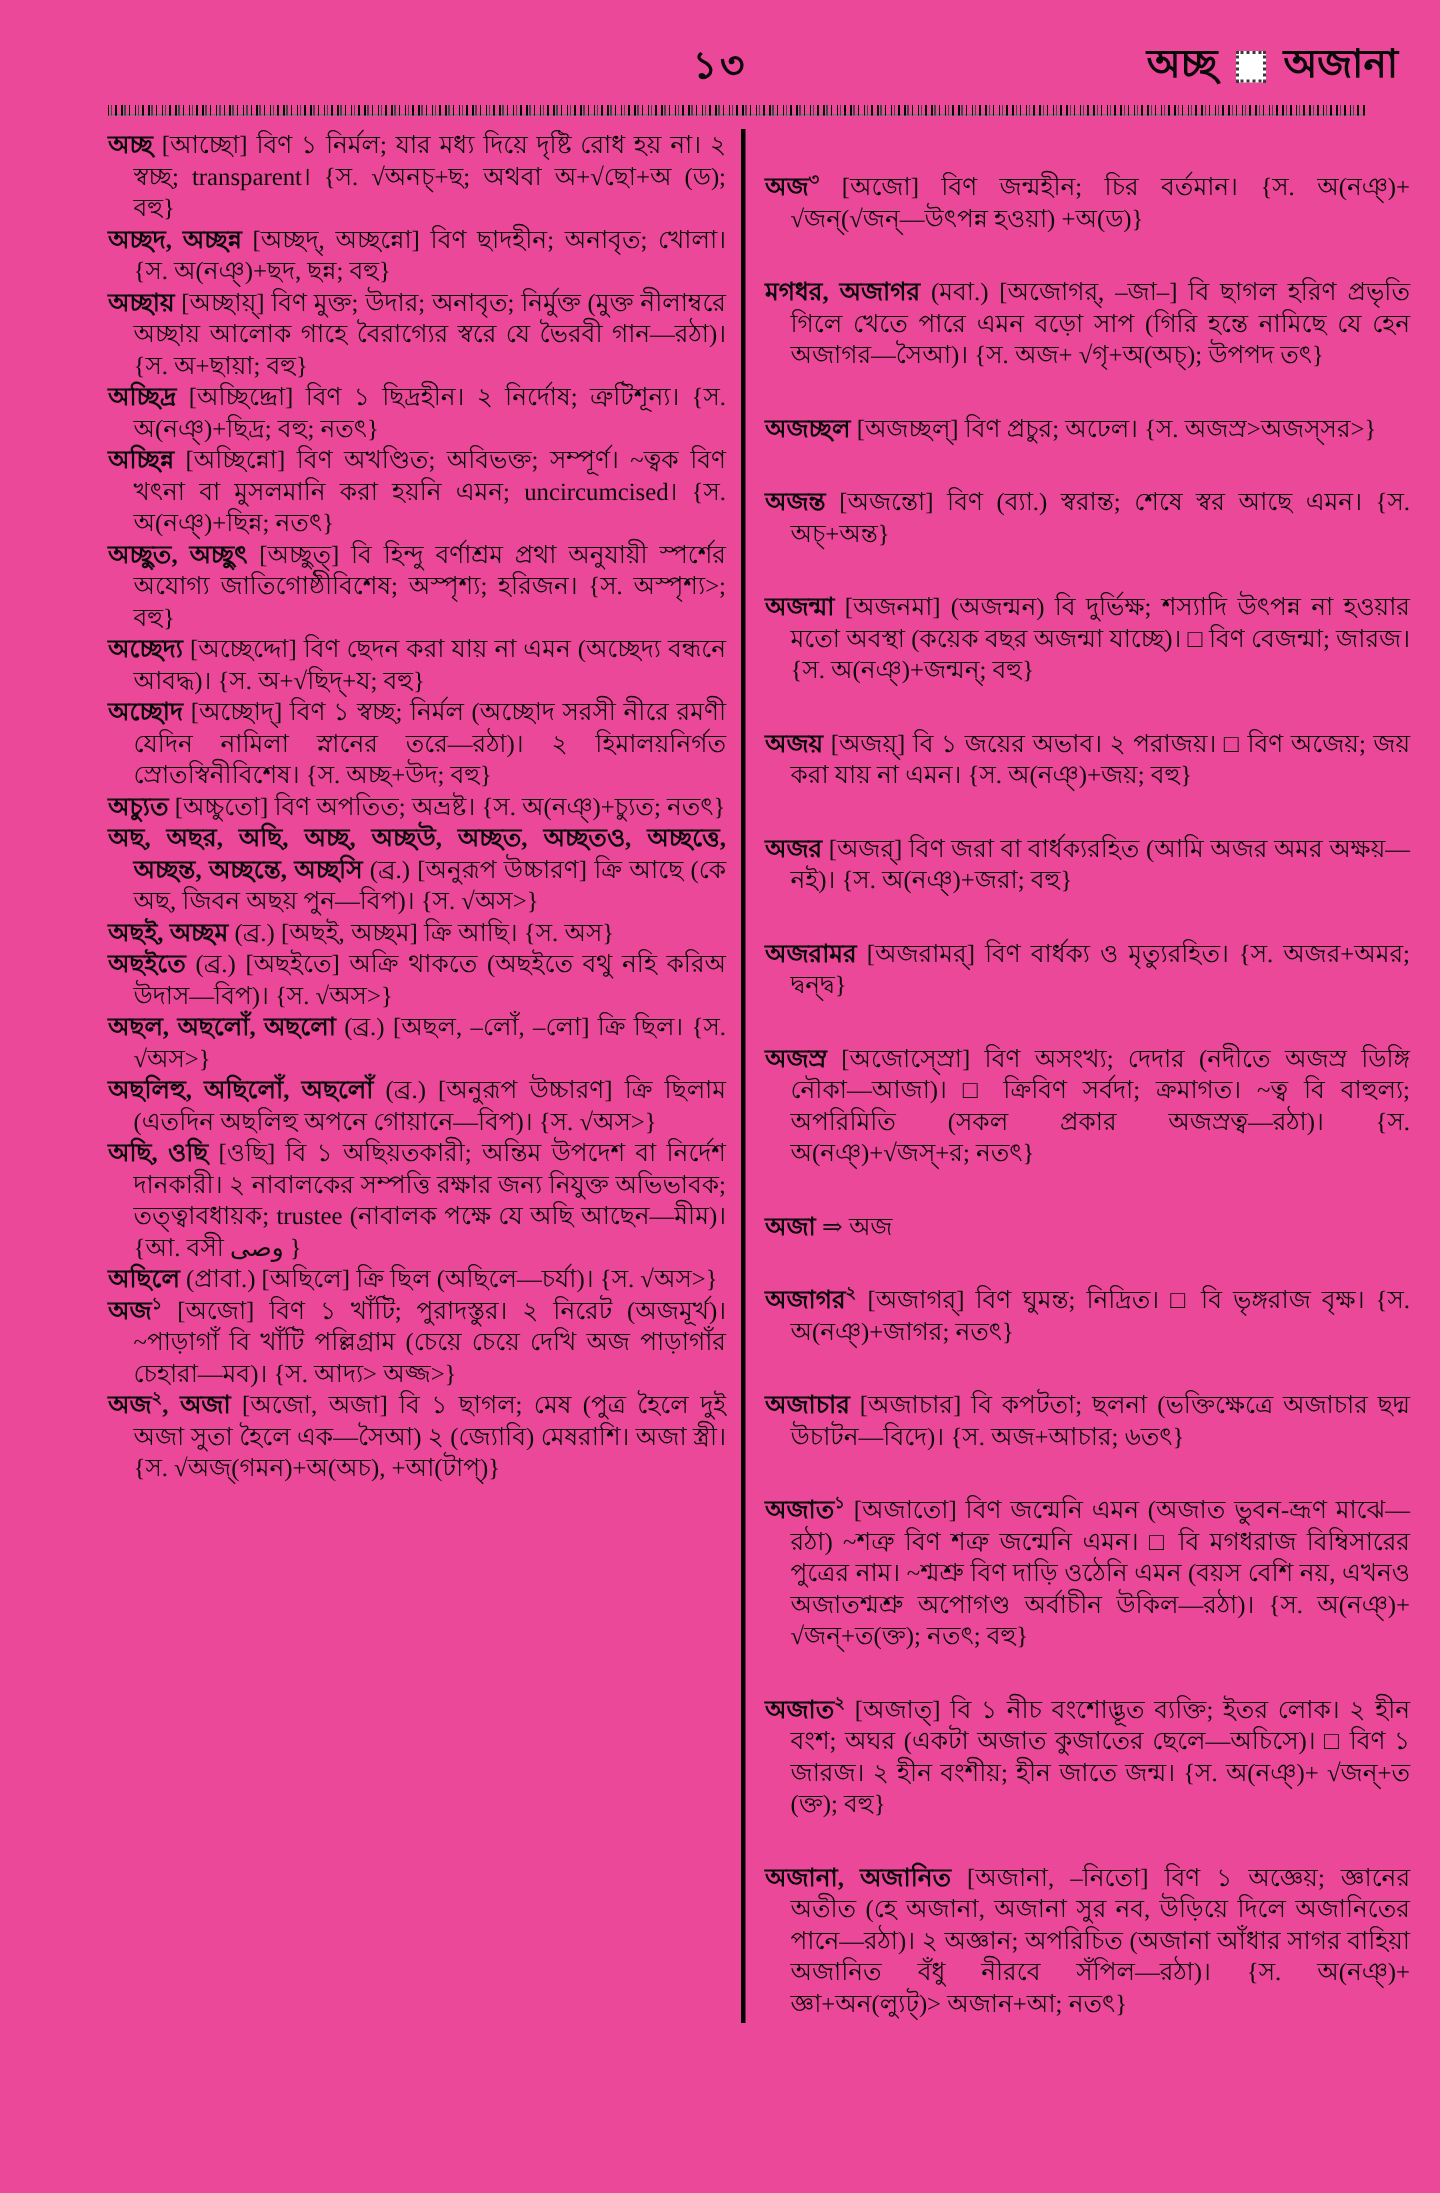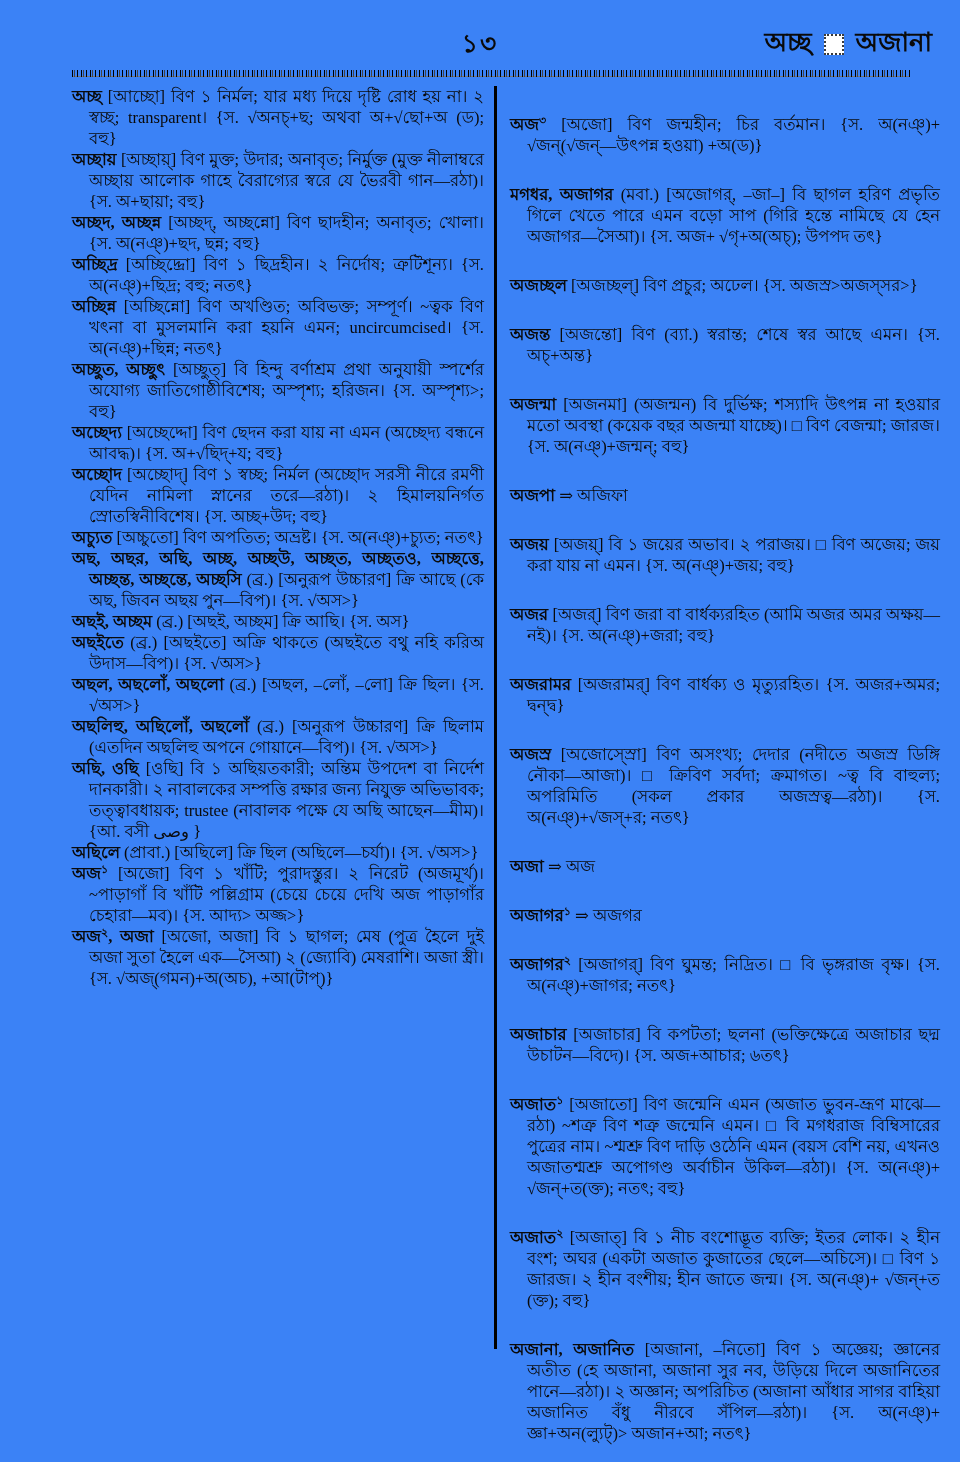--- a/index.html
+++ b/index.html
@@ -1,19 +1,19 @@
 <!DOCTYPE html>
 <html><head>
 <meta charset="utf-8">
 <style>
   html,body{margin:0;padding:0;background:#ffffff;}
   .page{
     position:relative;
     width:960px;height:1462px;
-    background:#3b82f6;
+    background:#ec4899;
     color:#0a0a0a;
     font-family:"Liberation Serif","DejaVu Serif",serif;
     overflow:hidden;
   }
   
   .pagenum{
     position:absolute;top:24px;left:0;width:100%;
     text-align:center;
     font-size:25px;font-weight:bold;letter-spacing:2px;
   }
@@ -68,22 +68,22 @@
   <div class="pagenum">১৩</div>
   <div class="guide">
     <span>অচ্ছ</span>
     <span class="box"></span>
     <span>অজানা</span>
   </div>
   <div class="rule"></div>
   <main class="cols">
     <section class="col left" id="col-left">
         <p class="entry"><span class="head">অচ্ছ</span><span class="ebody"> [আচ্ছো] বিণ ১ নির্মল; যার মধ্য দিয়ে দৃষ্টি রোধ হয় না। ২ স্বচ্ছ; transparent। {স. √অনচ্+ছ; অথবা অ+√ছো+অ (ড); বহু}</span></p>
+        <p class="entry"><span class="head">অচ্ছদ, অচ্ছন্ন</span><span class="ebody"> [অচ্ছদ্, অচ্ছন্নো] বিণ ছাদহীন; অনাবৃত; খোলা। {স. অ(নঞ্)+ছদ, ছন্ন; বহু}</span></p>
         <p class="entry"><span class="head">অচ্ছায়</span><span class="ebody"> [অচ্ছায়্] বিণ মুক্ত; উদার; অনাবৃত; নির্মুক্ত (মুক্ত নীলাম্বরে অচ্ছায় আলোক গাহে বৈরাগ্যের স্বরে যে ভৈরবী গান—রঠা)। {স. অ+ছায়া; বহু}</span></p>
-        <p class="entry"><span class="head">অচ্ছদ, অচ্ছন্ন</span><span class="ebody"> [অচ্ছদ্, অচ্ছন্নো] বিণ ছাদহীন; অনাবৃত; খোলা। {স. অ(নঞ্)+ছদ, ছন্ন; বহু}</span></p>
         <p class="entry"><span class="head">অচ্ছিদ্র</span><span class="ebody"> [অচ্ছিদ্দ্রো] বিণ ১ ছিদ্রহীন। ২ নির্দোষ; ত্রুটিশূন্য। {স. অ(নঞ্)+ছিদ্র; বহু; নতৎ}</span></p>
         <p class="entry"><span class="head">অচ্ছিন্ন</span><span class="ebody"> [অচ্ছিন্নো] বিণ অখণ্ডিত; অবিভক্ত; সম্পূর্ণ। ~ত্বক বিণ খৎনা বা মুসলমানি করা হয়নি এমন; uncircumcised। {স. অ(নঞ্)+ছিন্ন; নতৎ}</span></p>
         <p class="entry"><span class="head">অচ্ছুত, অচ্ছুৎ</span><span class="ebody"> [অচ্ছুত্] বি হিন্দু বর্ণাশ্রম প্রথা অনুযায়ী স্পর্শের অযোগ্য জাতিগোষ্ঠীবিশেষ; অস্পৃশ্য; হরিজন। {স. অস্পৃশ্য&gt;; বহু}</span></p>
         <p class="entry"><span class="head">অচ্ছেদ্য</span><span class="ebody"> [অচ্ছেদ্দো] বিণ ছেদন করা যায় না এমন (অচ্ছেদ্য বন্ধনে আবদ্ধ)। {স. অ+√ছিদ্+য; বহু}</span></p>
         <p class="entry"><span class="head">অচ্ছোদ</span><span class="ebody"> [অচ্ছোদ্] বিণ ১ স্বচ্ছ; নির্মল (অচ্ছোদ সরসী নীরে রমণী যেদিন নামিলা স্নানের তরে—রঠা)। ২ হিমালয়নির্গত স্রোতস্বিনীবিশেষ। {স. অচ্ছ+উদ; বহু}</span></p>
         <p class="entry"><span class="head">অচ্যুত</span><span class="ebody"> [অচ্চুতো] বিণ অপতিত; অভ্রষ্ট। {স. অ(নঞ্)+চ্যুত; নতৎ}</span></p>
         <p class="entry"><span class="head">অছ, অছর, অছি, অচ্ছ, অচ্ছউ, অচ্ছত, অচ্ছতও, অচ্ছত্তে, অচ্ছন্ত, অচ্ছন্তে, অচ্ছসি</span><span class="ebody"> (ব্র.) [অনুরূপ উচ্চারণ] ক্রি আছে (কে অছ, জিবন অছয় পুন—বিপ)। {স. √অস&gt;}</span></p>
         <p class="entry"><span class="head">অছই, অচ্ছম</span><span class="ebody"> (ব্র.) [অছই, অচ্ছম] ক্রি আছি। {স. অস}</span></p>
         <p class="entry"><span class="head">অছইতে</span><span class="ebody"> (ব্র.) [অছইতে] অক্রি থাকতে (অছইতে বথু নহি করিঅ উদাস—বিপ)। {স. √অস&gt;}</span></p>
         <p class="entry"><span class="head">অছল, অছলোঁ, অছলো</span><span class="ebody"> (ব্র.) [অছল, –লোঁ, –লো] ক্রি ছিল। {স. √অস&gt;}</span></p>
@@ -93,27 +93,25 @@
         <p class="entry"><span class="head">অজ</span><sup>১</sup><span class="ebody"> [অজো] বিণ ১ খাঁটি; পুরাদস্তুর। ২ নিরেট (অজমূর্খ)। ~পাড়াগাঁ বি খাঁটি পল্লিগ্রাম (চেয়ে চেয়ে দেখি অজ পাড়াগাঁর চেহারা—মব)। {স. আদ্য&gt; অজ্জ&gt;}</span></p>
         <p class="entry"><span class="head">অজ</span><sup>২</sup><span class="head">, অজা</span><span class="ebody"> [অজো, অজা] বি ১ ছাগল; মেষ (পুত্র হৈলে দুই অজা সুতা হৈলে এক—সৈআ) ২ (জ্যোবি) মেষরাশি। অজা স্ত্রী। {স. √অজ্(গমন)+অ(অচ), +আ(টাপ্)}</span></p>
       </section>
     <div class="divider"></div>
     <section class="col right" id="col-right">
         <p class="entry"><span class="head">অজ</span><sup>৩</sup><span class="ebody"> [অজো] বিণ জন্মহীন; চির বর্তমান। {স. অ(নঞ্)+ √জন্(√জন্—উৎপন্ন হওয়া) +অ(ড)}</span></p>
         <p class="entry"><span class="head">মগধর, অজাগর</span><span class="ebody"> (মবা.) [অজোগর্, –জা–] বি ছাগল হরিণ প্রভৃতি গিলে খেতে পারে এমন বড়ো সাপ (গিরি হন্তে নামিছে যে হেন অজাগর—সৈআ)। {স. অজ+ √গৃ+অ(অচ্); উপপদ তৎ}</span></p>
         <p class="entry"><span class="head">অজচ্ছল</span><span class="ebody"> [অজচ্ছল্] বিণ প্রচুর; অঢেল। {স. অজস্র&gt;অজস্সর&gt;}</span></p>
         <p class="entry"><span class="head">অজন্ত</span><span class="ebody"> [অজন্তো] বিণ (ব্যা.) স্বরান্ত; শেষে স্বর আছে এমন। {স. অচ্+অন্ত}</span></p>
         <p class="entry"><span class="head">অজন্মা</span><span class="ebody"> [অজনমা] (অজন্মন) বি দুর্ভিক্ষ; শস্যাদি উৎপন্ন না হওয়ার মতো অবস্থা (কয়েক বছর অজন্মা যাচ্ছে)। □ বিণ বেজন্মা; জারজ। {স. অ(নঞ্)+জন্মন্; বহু}</span></p>
-        <p class="entry"><span class="head">অজপা</span><span class="ebody"> ⇒ অজিফা</span></p>
         <p class="entry"><span class="head">অজয়</span><span class="ebody"> [অজয়্] বি ১ জয়ের অভাব। ২ পরাজয়। □ বিণ অজেয়; জয় করা যায় না এমন। {স. অ(নঞ্)+জয়; বহু}</span></p>
         <p class="entry"><span class="head">অজর</span><span class="ebody"> [অজর্] বিণ জরা বা বার্ধক্যরহিত (আমি অজর অমর অক্ষয়—নই)। {স. অ(নঞ্)+জরা; বহু}</span></p>
         <p class="entry"><span class="head">অজরামর</span><span class="ebody"> [অজরামর্] বিণ বার্ধক্য ও মৃত্যুরহিত। {স. অজর+অমর; দ্বন্দ্ব}</span></p>
         <p class="entry"><span class="head">অজস্র</span><span class="ebody"> [অজোস্স্রো] বিণ অসংখ্য; দেদার (নদীতে অজস্র ডিঙ্গি নৌকা—আজা)। □ ক্রিবিণ সর্বদা; ক্রমাগত। ~ত্ব বি বাহুল্য; অপরিমিতি (সকল প্রকার অজস্রত্ব—রঠা)। {স. অ(নঞ্)+√জস্+র; নতৎ}</span></p>
         <p class="entry"><span class="head">অজা</span><span class="ebody"> ⇒ অজ</span></p>
-        <p class="entry"><span class="head">অজাগর</span><sup>১</sup><span class="ebody"> ⇒ অজগর</span></p>
         <p class="entry"><span class="head">অজাগর</span><sup>২</sup><span class="ebody"> [অজাগর্] বিণ ঘুমন্ত; নিদ্রিত। □ বি ভৃঙ্গরাজ বৃক্ষ। {স. অ(নঞ্)+জাগর; নতৎ}</span></p>
         <p class="entry"><span class="head">অজাচার</span><span class="ebody"> [অজাচার] বি কপটতা; ছলনা (ভক্তিক্ষেত্রে অজাচার ছদ্ম উচাটন—বিদে)। {স. অজ+আচার; ৬তৎ}</span></p>
         <p class="entry"><span class="head">অজাত</span><sup>১</sup><span class="ebody"> [অজাতো] বিণ জন্মেনি এমন (অজাত ভুবন-ভ্রূণ মাঝে—রঠা) ~শত্রু বিণ শত্রু জন্মেনি এমন। □ বি মগধরাজ বিম্বিসারের পুত্রের নাম। ~শ্মশ্রু বিণ দাড়ি ওঠেনি এমন (বয়স বেশি নয়, এখনও অজাতশ্মশ্রু অপোগণ্ড অর্বাচীন উকিল—রঠা)। {স. অ(নঞ্)+ √জন্+ত(ক্ত); নতৎ; বহু}</span></p>
         <p class="entry"><span class="head">অজাত</span><sup>২</sup><span class="ebody"> [অজাত্] বি ১ নীচ বংশোদ্ভূত ব্যক্তি; ইতর লোক। ২ হীন বংশ; অঘর (একটা অজাত কুজাতের ছেলে—অচিসে)। □ বিণ ১ জারজ। ২ হীন বংশীয়; হীন জাতে জন্ম। {স. অ(নঞ্)+ √জন্+ত (ক্ত); বহু}</span></p>
         <p class="entry"><span class="head">অজানা, অজানিত</span><span class="ebody"> [অজানা, –নিতো] বিণ ১ অজ্ঞেয়; জ্ঞানের অতীত (হে অজানা, অজানা সুর নব, উড়িয়ে দিলে অজানিতের পানে—রঠা)। ২ অজ্ঞান; অপরিচিত (অজানা আঁধার সাগর বাহিয়া অজানিত বঁধু নীরবে সঁপিল—রঠা)। {স. অ(নঞ্)+ জ্ঞা+অন(ল্যুট্)&gt; অজান+আ; নতৎ}</span></p>
       </section>
   </main>
 </div>
 
 </body></html>

